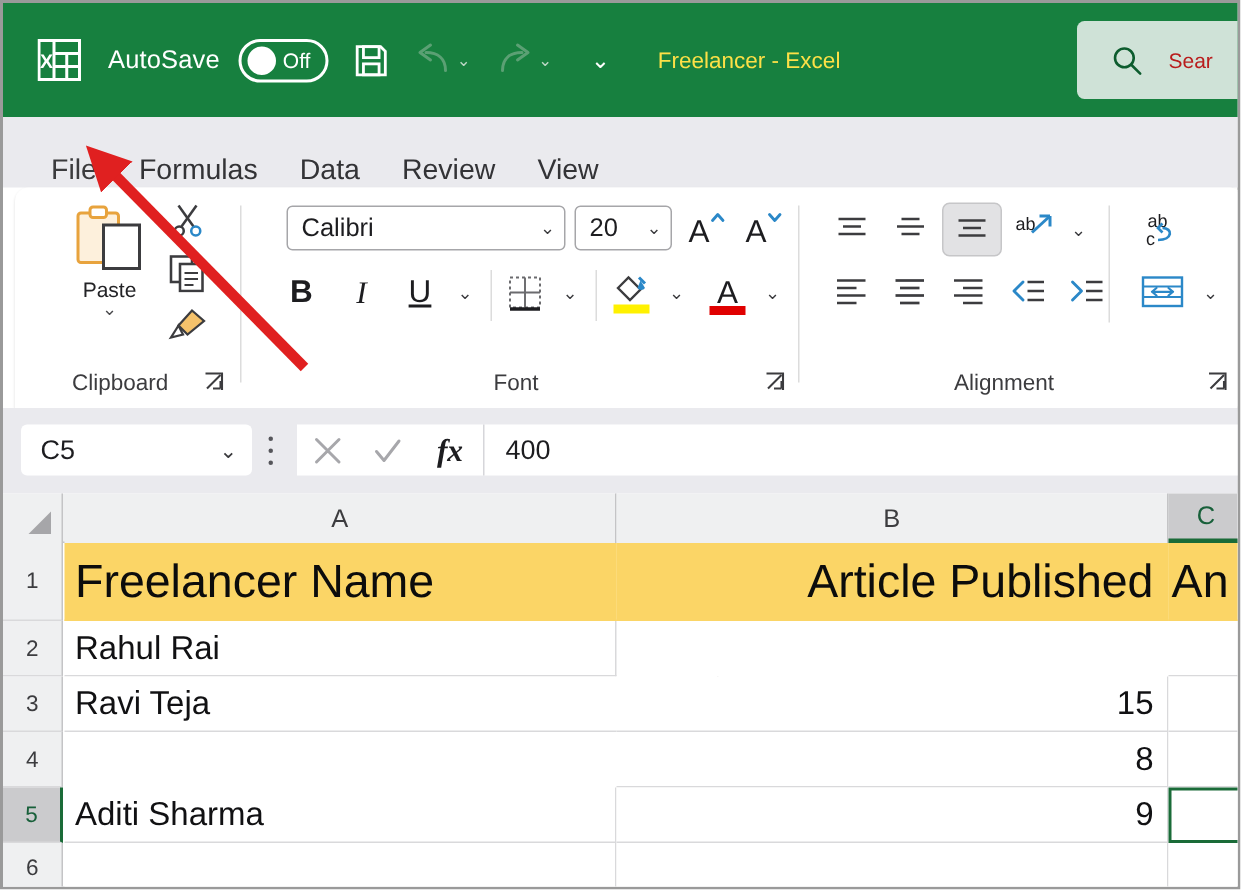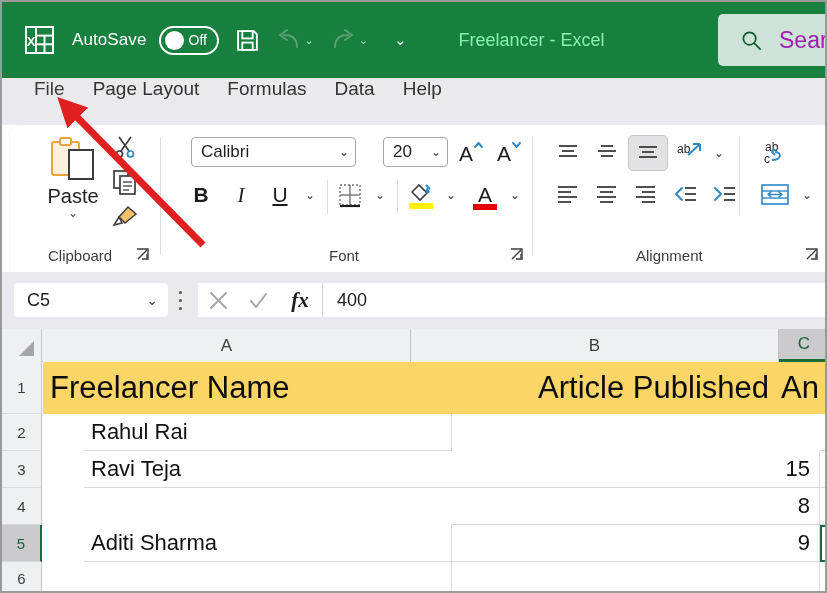--- a/index.html
+++ b/index.html
@@ -57,52 +57,52 @@
     margin-left: 16px;
     display: flex; align-items: center; justify-content: center;
     color: #ffffff;
   }
   .tb-icon.dim { color: #5ba074; }
   .tb-caret {
     margin-left: 3px;
     color: #bcd7c5; font-size: 11px;
   }
   .doc-title {
-    margin-left: 52px;
-    color: #86efac;
-    font-size: 18px;
+    margin-left: 32px;
+    color: #fde047;
+    font-size: 15px;
     white-space: nowrap;
   }
   .searchbox {
     position: absolute; left: 716px; top: 12px;
     width: 200px; height: 52px;
     background: #cfe2d7;
     border-radius: 5px;
     display: flex; align-items: center;
     padding-left: 22px;
     gap: 16px;
   }
   .searchbox .stext {
-    color: #a21caf; font-size: 23px; white-space: nowrap;
+    color: #b91c1c; font-size: 14px; white-space: nowrap;
   }
 
   
   .tabstrip {
     position: absolute; left: 0; top: 76px;
     width: 827px; height: 47px;
     background: #eaeaee;
     display: flex; align-items: center;
     padding-left: 18px;
     gap: 0px;
   }
   .tab {
     position: relative;
     padding: 0 14px;
     height: 47px;
-    display: flex; align-items: flex-start;
+    display: flex; align-items: flex-end;
     font-size: 19px;
     color: #333336;
     white-space: nowrap;
   }
   .tab.file { color: #3b3b3d; }
   .tab.active { font-weight: bold; color: #15202b; }
   .tab.active::after {
     content: "";
     position: absolute; left: 12px; right: 12px; bottom: 4px;
     height: 3px; background: #1a7f43;
@@ -136,33 +136,33 @@
   }
 
   
   #g-clip { left: 0; width: 150px; }
   .paste-btn {
     position: absolute; left: 28px; top: 10px;
     width: 70px;
     display: flex; flex-direction: column; align-items: center;
   }
   .paste-btn .plabel {
-    font-size: 20px; color: #232326; margin-top: 2px;
+    font-size: 14px; color: #232326; margin-top: 2px;
   }
   .paste-btn .pcaret { font-size: 12px; color: #4a4a4d; line-height: 10px; }
   .clip-small {
     position: absolute; width: 30px; height: 28px;
     display: flex; align-items: center; justify-content: center;
   }
 
   
   #g-font { left: 151px; width: 372px; }
   .fontname {
     position: absolute; left: 30px; top: 12px;
-    width: 165px; height: 30px;
+    width: 186px; height: 30px;
     border: 1px solid #a6a6a9; border-radius: 4px;
     background: #fff;
     display: flex; align-items: center;
     padding: 0 6px 0 9px;
     font-size: 17px; color: #1d1d20;
     justify-content: space-between;
   }
   .fontsize {
     position: absolute; left: 222px; top: 12px;
     width: 65px; height: 30px;
@@ -305,21 +305,20 @@
     background: #fbd566;
     font-size: 31px;
     color: #0c0c0c;
     border-right: 1px solid #fbd566;
     border-bottom: 1px solid #fbd566;
   }
   .cell.body {
     background: #ffffff;
     font-size: 22px;
     color: #111113;
-    margin-left: 41px;
   }
   .cell.left { padding-left: 7px; justify-content: flex-start; }
   .cell.right { padding-right: 9px; justify-content: flex-end; }
   .cell.selected {
     border: 2px solid #1a6b38;
   }
 
   
   .arrow {
     position: absolute; left: 0; top: 0;
@@ -387,30 +386,30 @@
       </svg>
       <span class="stext">Sear</span>
     </div>
   </div>
 
   <div class="tabstrip">
     <div class="tab file">
         <span>File</span>
       </div>
     <div class="tab">
-        <span>Page Layout</span>
-      </div>
-    <div class="tab">
         <span>Formulas</span>
       </div>
     <div class="tab">
         <span>Data</span>
       </div>
     <div class="tab">
-        <span>Help</span>
+        <span>Review</span>
+      </div>
+    <div class="tab">
+        <span>View</span>
       </div>
   </div>
 
   <div class="ribbon">
 
     <div class="rgroup" id="g-clip">
       <div class="paste-btn">
         <svg width="52" height="48" viewBox="0 0 52 48">
           <rect x="5" y="7" width="27" height="33" rx="2" fill="#fdf0dc" stroke="#e8a33d" stroke-width="2"></rect>
           <rect x="13" y="3" width="11" height="7" rx="2" fill="#ffffff" stroke="#e8a33d" stroke-width="2"></rect>

